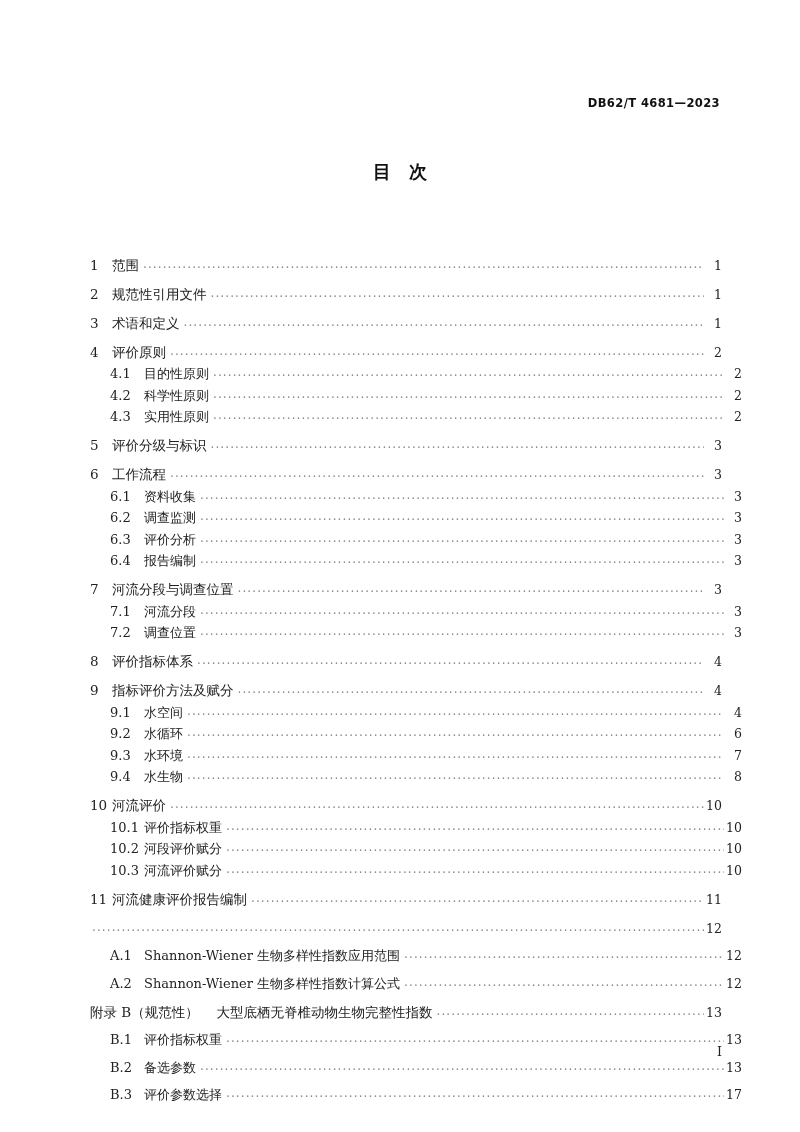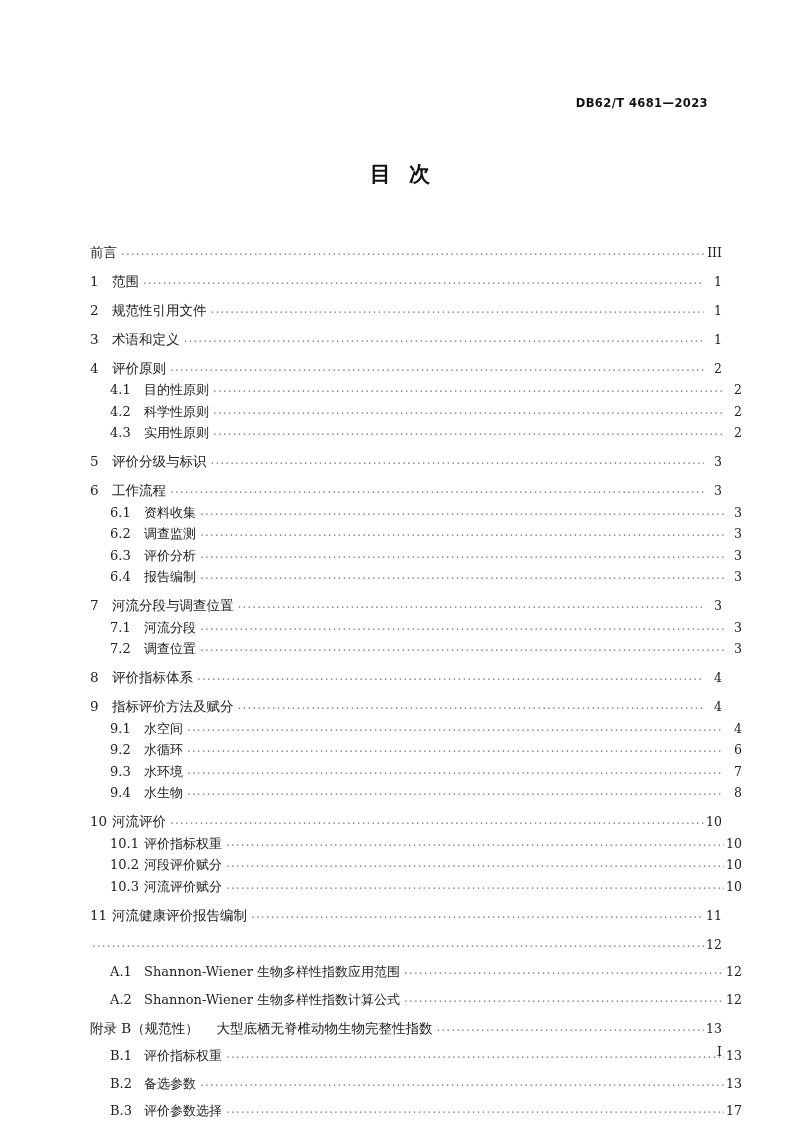--- a/index.html
+++ b/index.html
@@ -17,37 +17,37 @@
     height: 1132px;
     background: #ffffff;
     overflow: hidden;
     box-sizing: border-box;
   }
   
   .doc-header {
     position: absolute;
     top: 96px;
     left: 90px;
-    right: 92px;
+    right: 80px;
     text-align: right;
     font-family: "DejaVu Sans", "Liberation Sans", sans-serif;
     font-size: 11.5px;
     font-weight: bold;
     letter-spacing: 0.4px;
     color: #111111;
     white-space: nowrap;
   }
   
   .page-title {
     position: absolute;
     top: 160px;
     left: 0;
     width: 800px;
     text-align: center;
-    font-size: 21px;
+    font-size: 18px;
     font-weight: bold;
     letter-spacing: 18px;
     text-indent: 18px;
     color: #111111;
     font-family: "DejaVu Serif", "Liberation Serif", serif;
   }
   
   .toc {
     position: absolute;
     top: 243px;
@@ -144,25 +144,20 @@
 </head>
 <body>
 
 <div class="page">
 
   <div class="doc-header">DB62/T 4681—2023</div>
 
   <div class="page-title">目次</div>
 
   <div class="toc">
-      <div class="toc-entry lvl1 first">
-        <span class="toc-title-only">前言</span>
-        <span class="toc-dots"></span>
-        <span class="toc-page">III</span>
-      </div>
       <div class="toc-entry lvl1">
         <span class="toc-num">1</span>
         <span class="toc-label">范围</span>
         <span class="toc-dots"></span>
         <span class="toc-page">1</span>
       </div>
       <div class="toc-entry lvl1">
         <span class="toc-num">2</span>
         <span class="toc-label">规范性引用文件</span>
         <span class="toc-dots"></span>

